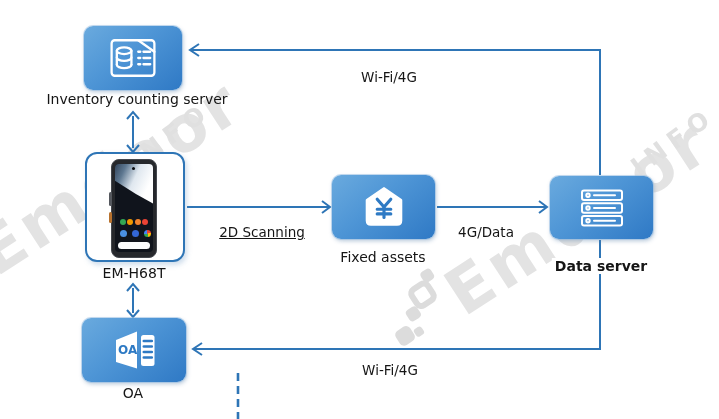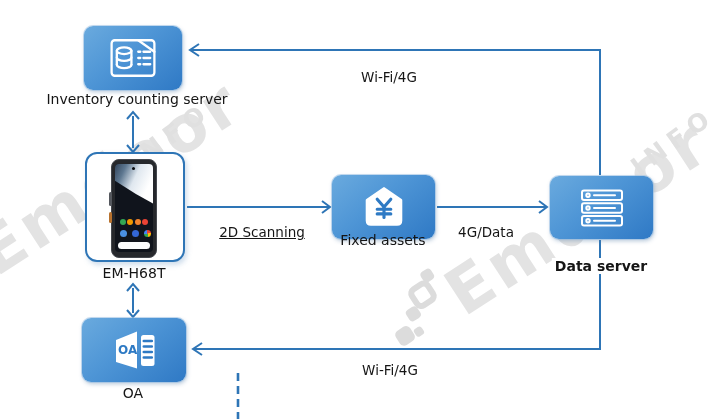--- a/index.html
+++ b/index.html
@@ -141,21 +141,21 @@
   <div class="bluebox" style="left:332px;top:175px;width:103px;height:64px;">
     <svg width="46" height="44" viewBox="0 0 44 42">
       <path d="M22,3.5 L38,14.5 L38,34 Q38,37.5 34.5,37.5 L9.5,37.5 Q6,37.5 6,34 L6,14.5 Z" fill="#ffffff" stroke="#ffffff" stroke-width="3" stroke-linejoin="round"></path>
       <g fill="none" stroke="#2e7ac4" stroke-width="3" stroke-linecap="round" stroke-linejoin="round">
         <path d="M15.5,13.5 L22,21 L28.5,13.5"></path>
         <path d="M22,21 V31"></path>
         <path d="M15.5,23.2 H28.5 M15.5,27.6 H28.5"></path>
       </g>
     </svg>
   </div>
-  <div class="node-label" style="left:383px;top:232px;text-align:right;">Fixed assets</div>
+  <div class="node-label" style="left:383px;top:249px;text-align:right;">Fixed assets</div>
 
   <div class="bluebox" style="left:550px;top:176px;width:103px;height:63px;">
     <svg width="46" height="40" viewBox="0 0 46 40" fill="none" stroke="#ffffff" stroke-width="2" stroke-linecap="round">
       <rect x="3" y="2.5" width="40" height="9.5" rx="2"></rect>
       <rect x="3" y="15.2" width="40" height="9.5" rx="2"></rect>
       <rect x="3" y="28" width="40" height="9.5" rx="2"></rect>
       <circle cx="9" cy="7.2" r="1.7"></circle>
         <path d="M15,7.2 H36"></path>
       <circle cx="9" cy="20" r="1.7"></circle>
         <path d="M15,20 H36"></path>

